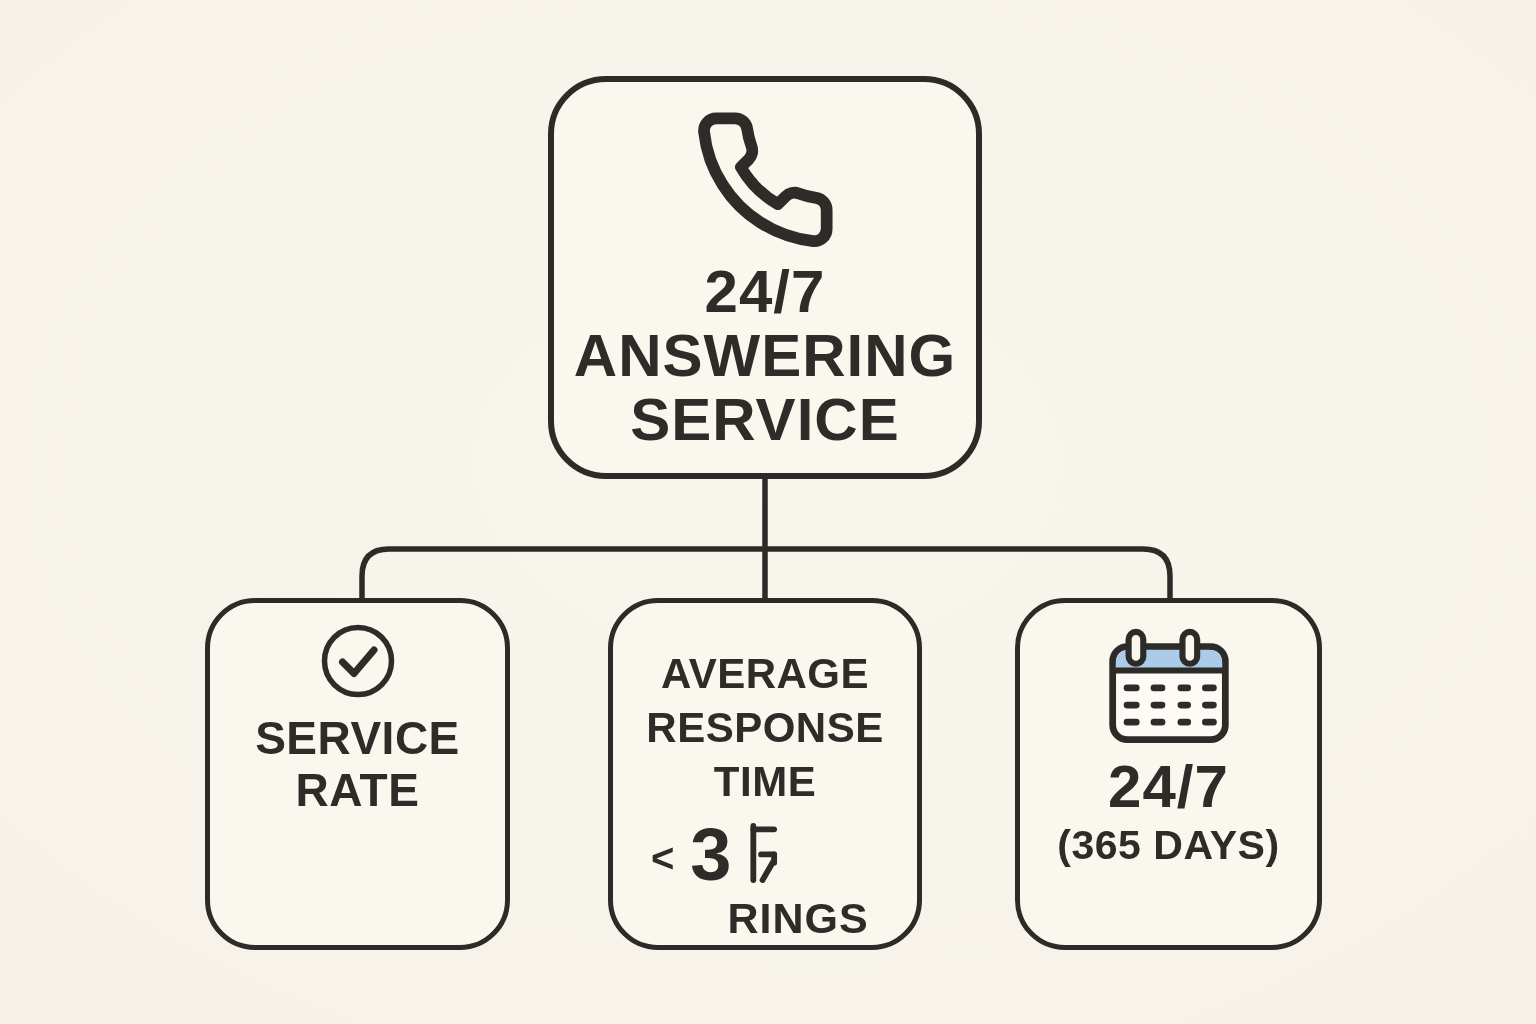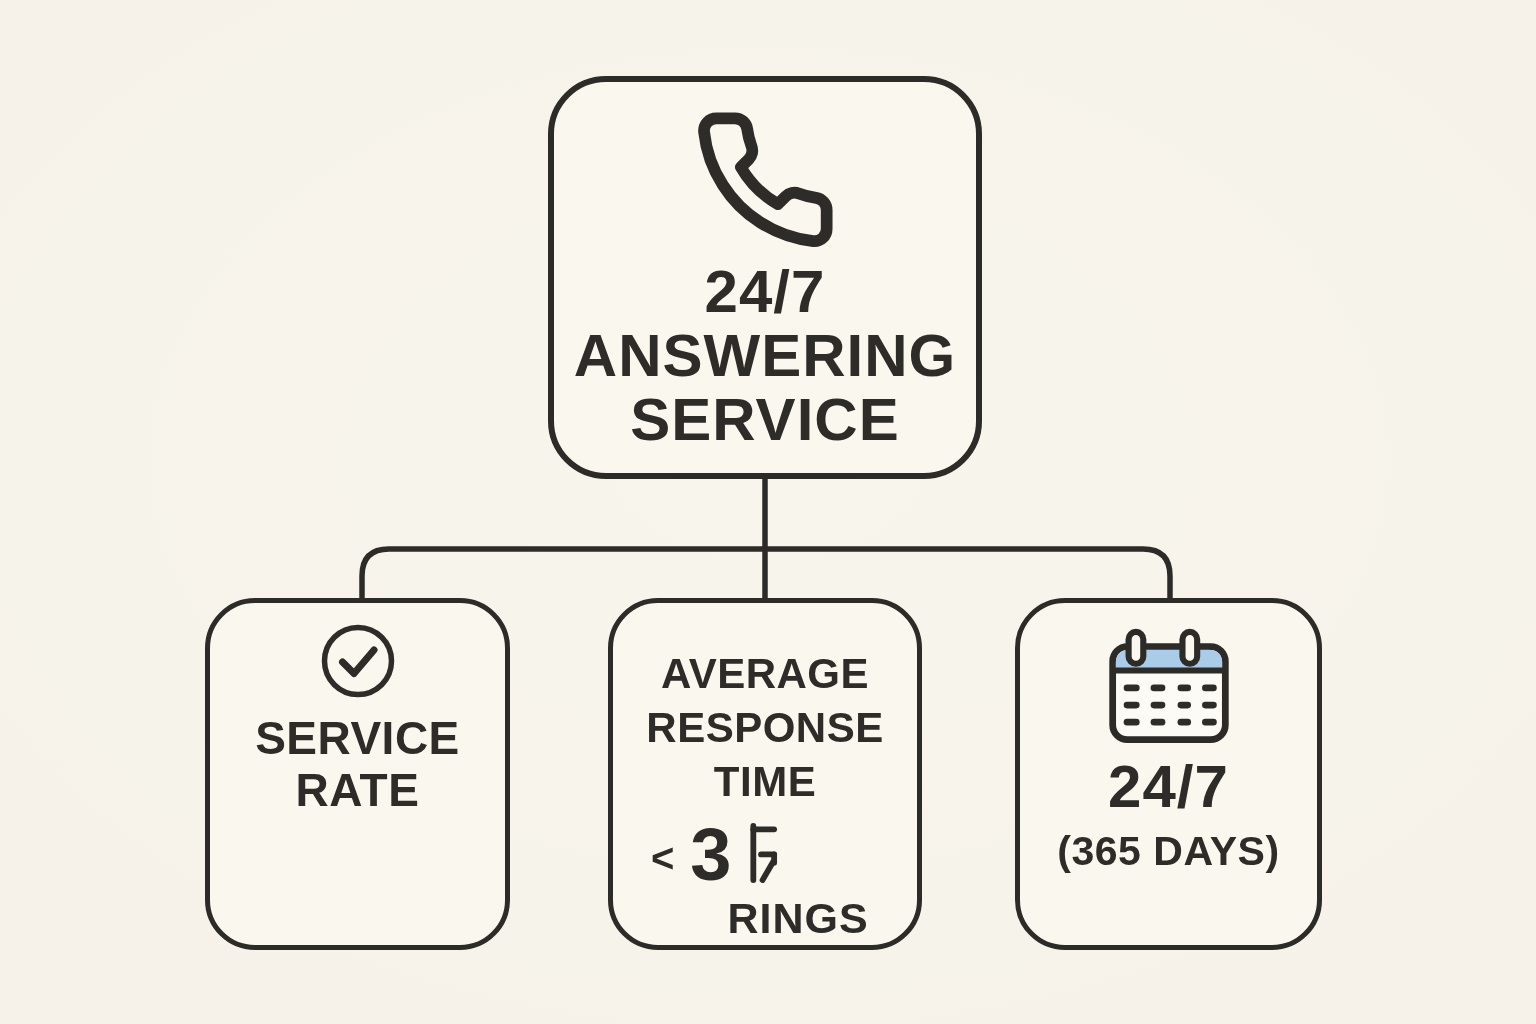--- a/index.html
+++ b/index.html
@@ -50,21 +50,21 @@
   .rings-label{font-size:43px;font-weight:bold;letter-spacing:1px;margin-top:2px;align-self:center;transform:translateX(33px);}
 
   .cal-svg{width:128px;height:120px;margin-top:24px;}
   .cal-body{fill:var(--cal-body);stroke:var(--outline);stroke-width:5.5;}
   .cal-header{fill:var(--calendar-blue);}
   .cal-line{stroke:var(--outline);stroke-width:5;}
   .cal-post{fill:var(--box-fill);stroke:var(--outline);stroke-width:5;}
   .cal-dash{fill:var(--ink);}
   .cov-line1{font-size:60px;font-weight:bold;line-height:1;margin-top:10px;letter-spacing:1px;}
   .cov-line2{font-size:46px;font-weight:bold;line-height:1.15;margin-top:6px;letter-spacing:0.5px;}
-  .cov-line3{font-size:41px;font-weight:bold;line-height:1.1;margin-top:12px;letter-spacing:0.5px;}
+  .cov-line3{font-size:41px;font-weight:bold;line-height:1.1;margin-top:6px;letter-spacing:0.5px;}
 </style>
 </head>
 <body>
 
 <div id="canvas">
 
   <svg class="connectors" width="1536" height="1024" viewBox="0 0 1536 1024">
     <path class="conn" d="M765 476 L765 602"></path>
     <path class="conn" d="M362 602 L362 576 Q362 549 389 549 L1143 549 Q1170 549 1170 576 L1170 602"></path>
   </svg>

